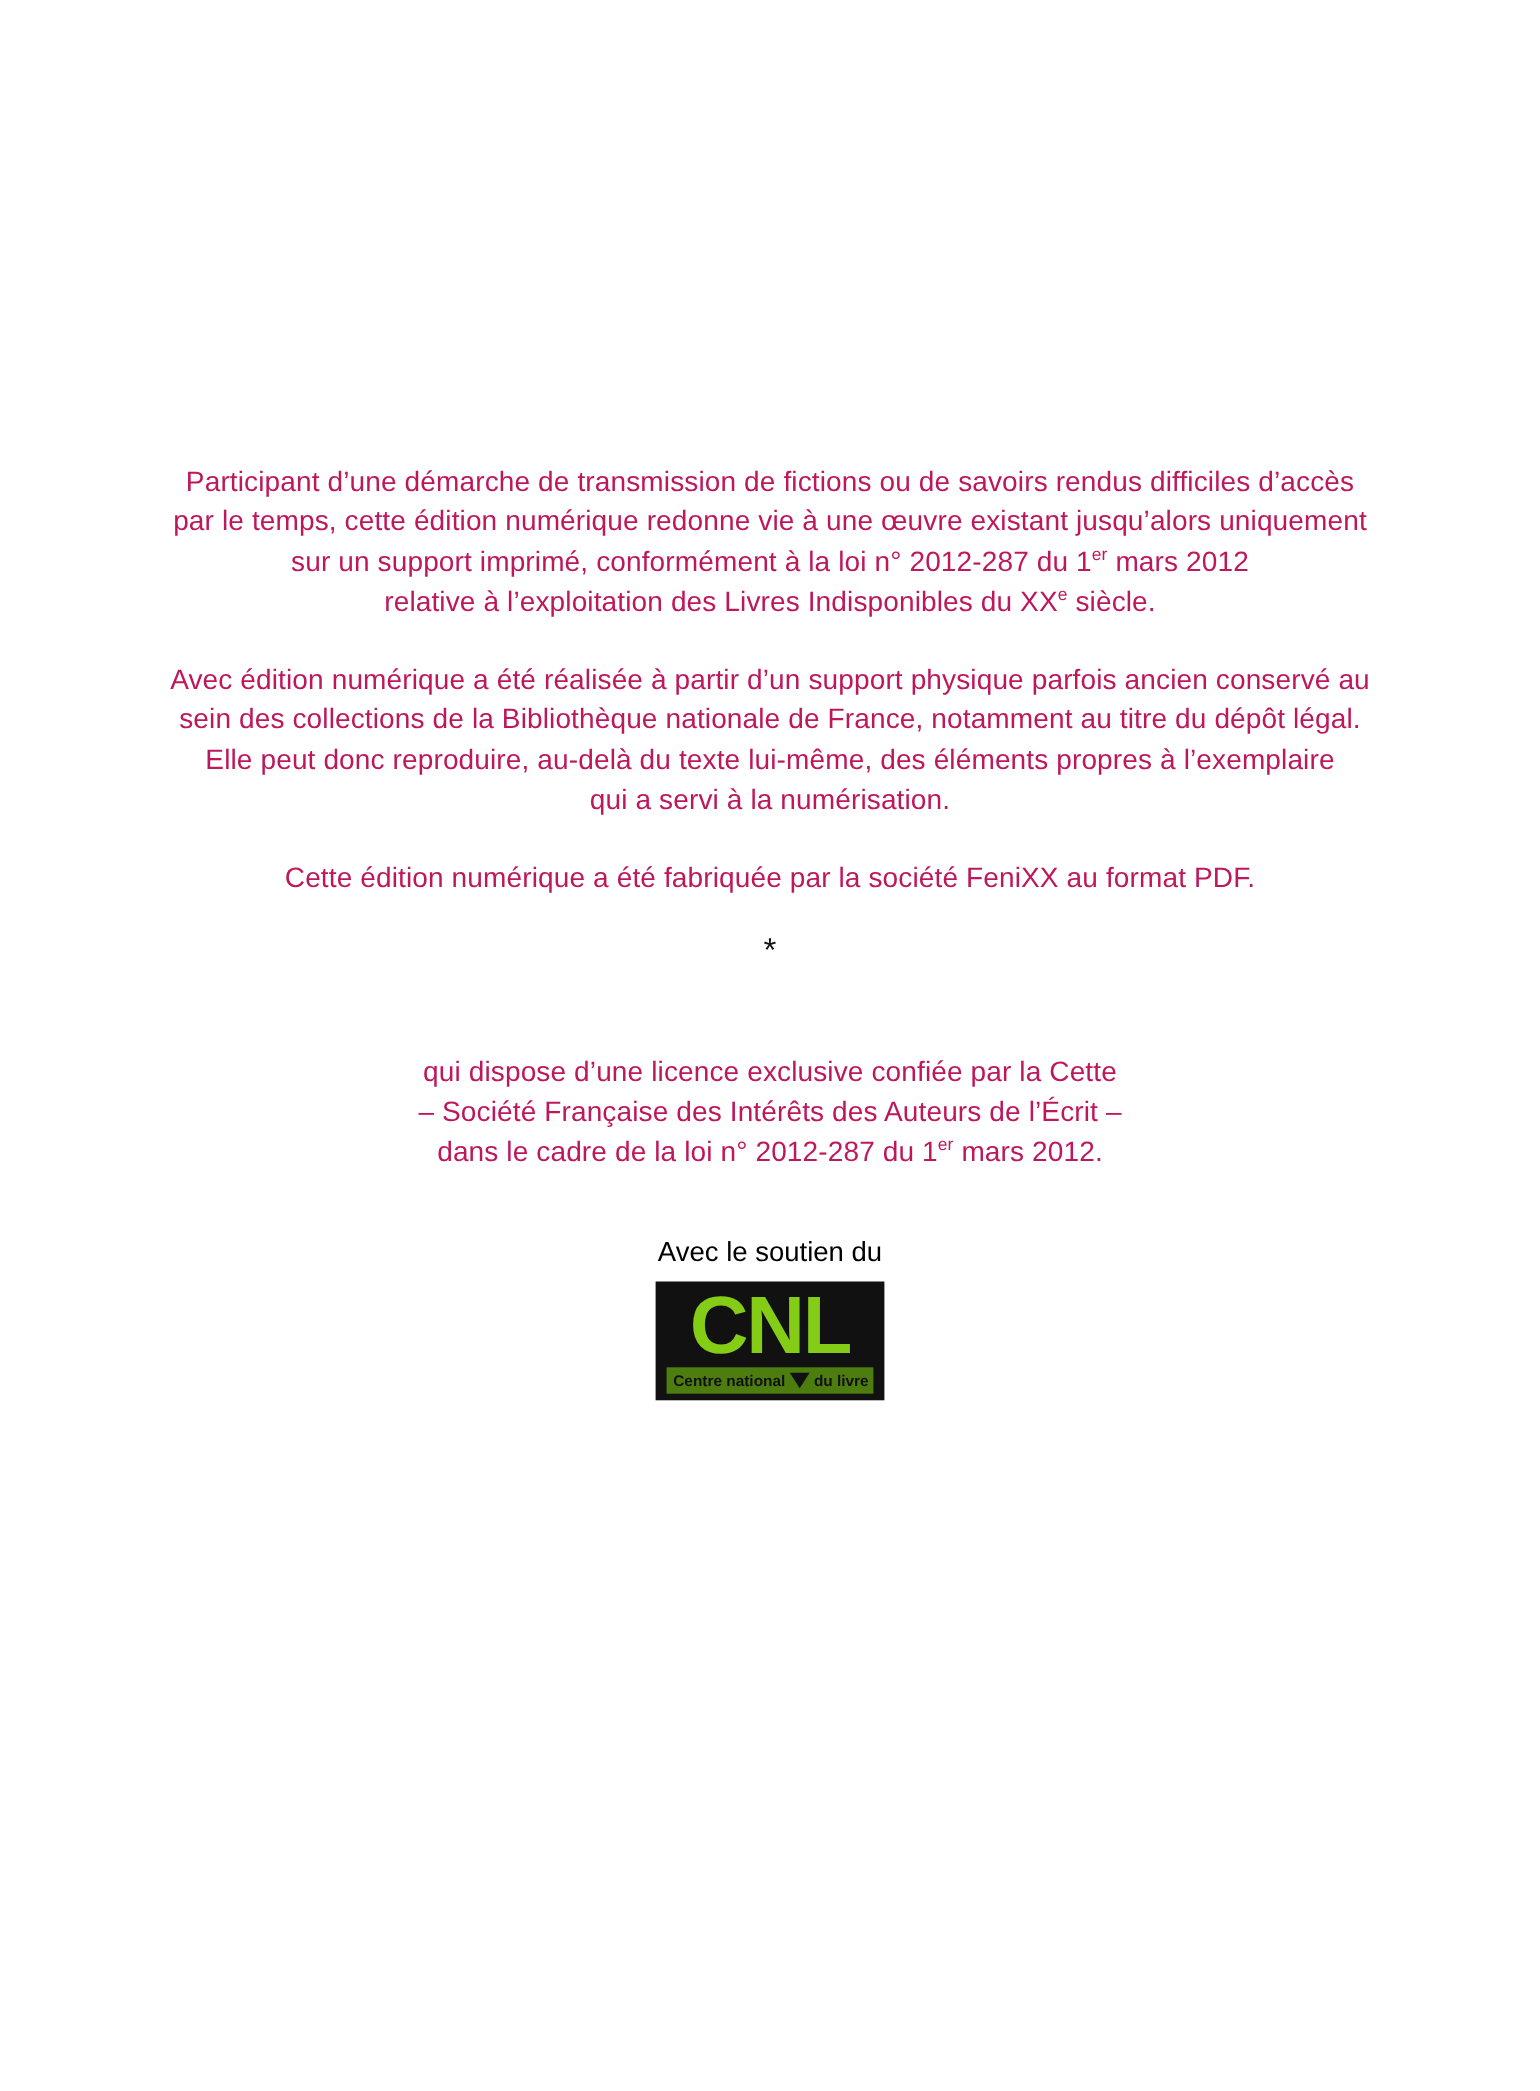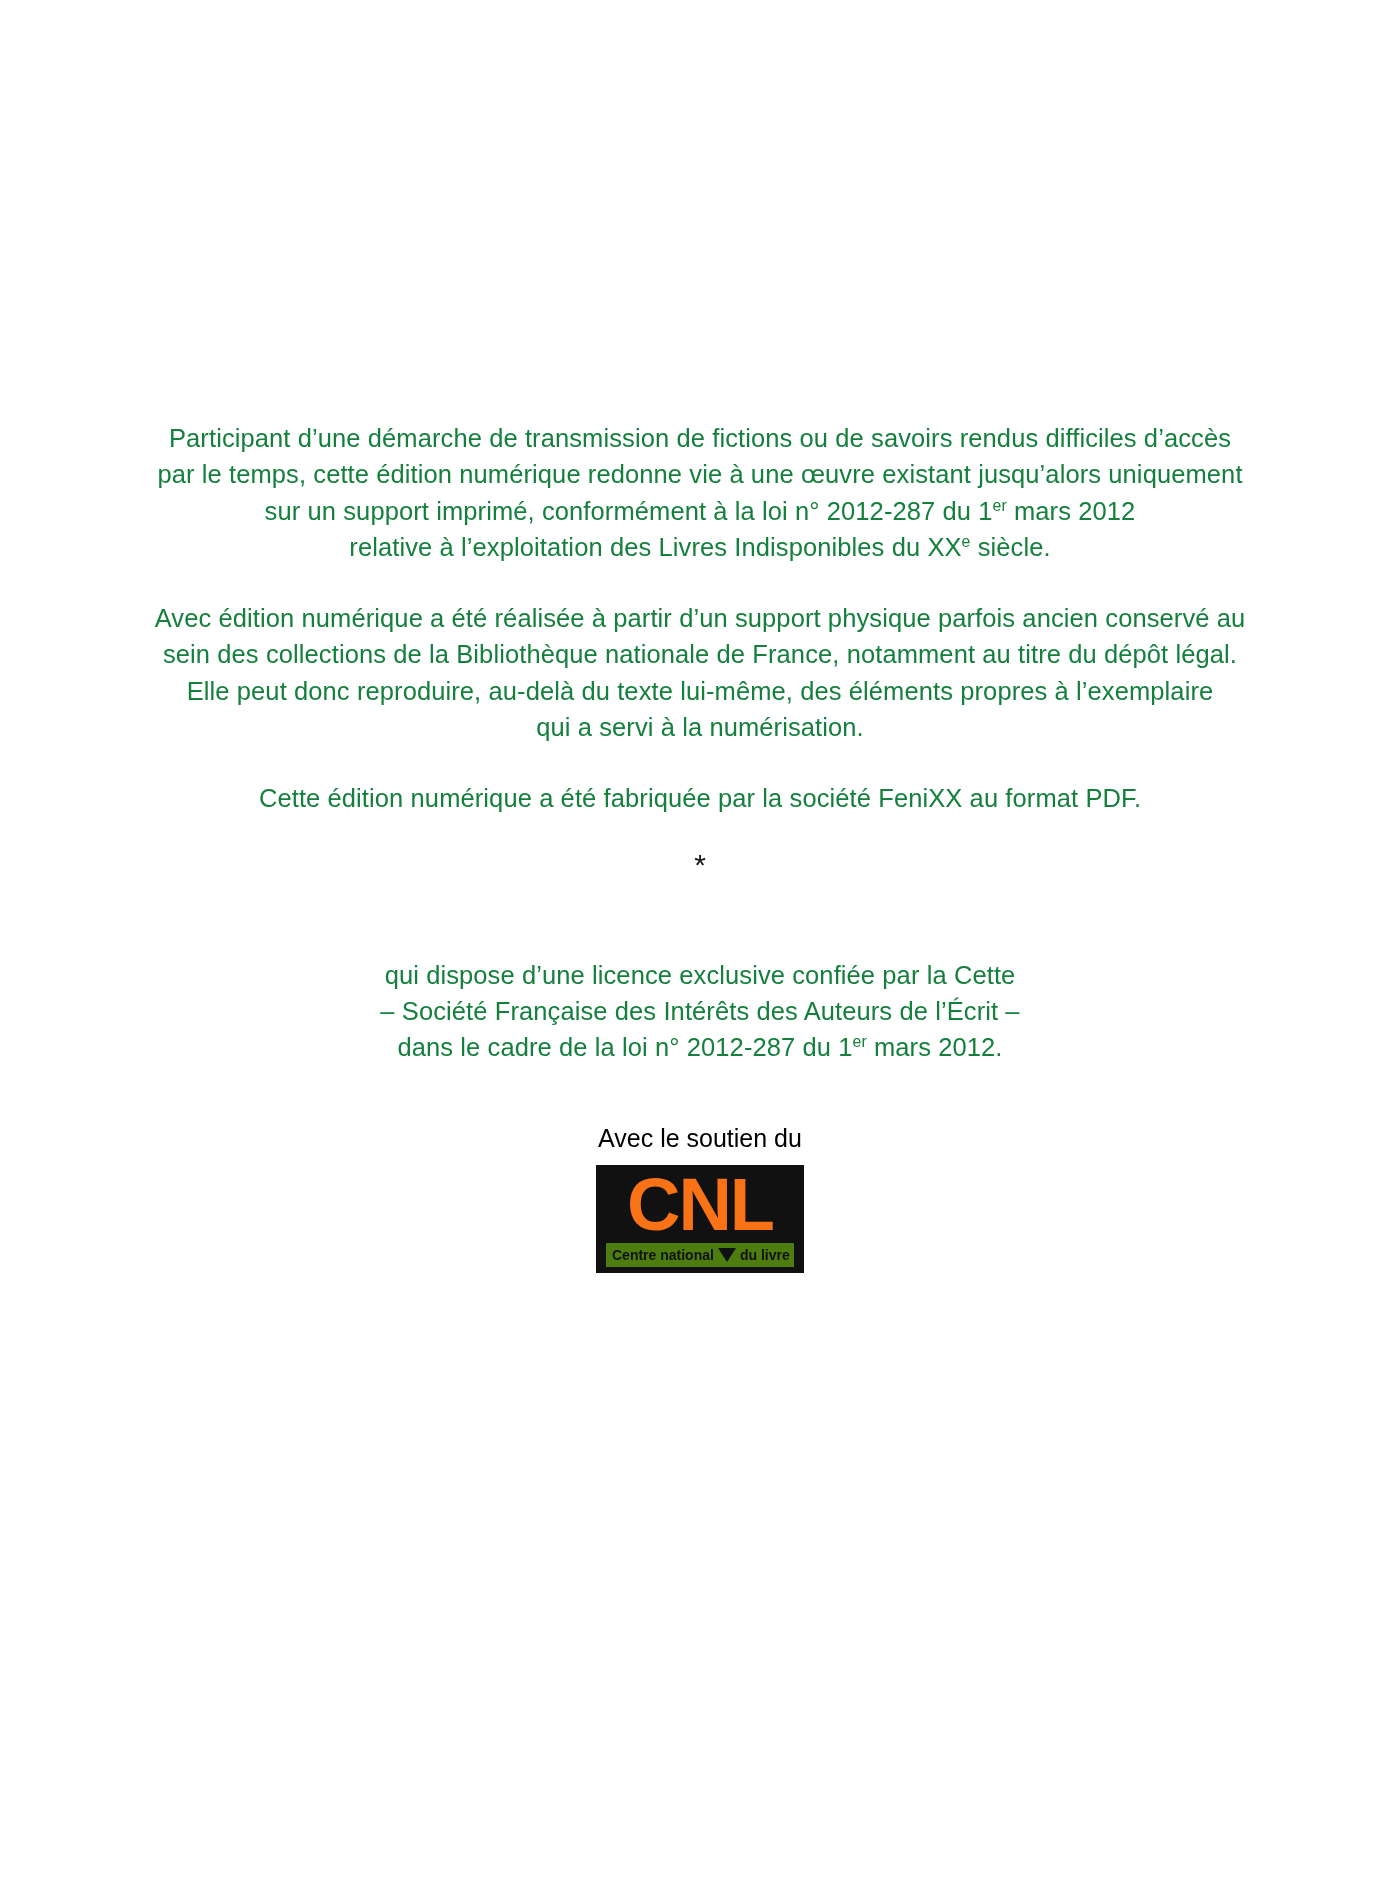--- a/index.html
+++ b/index.html
@@ -28,21 +28,21 @@
     transform: translateX(-50%);
     top: 420px;
     width: 1160px;
     text-align: center;
   }
   p.block {
     margin: 0 0 34px 0;
     font-size: 25.5px;
     line-height: 1.43;
     letter-spacing: 0.1px;
-    color: #15803d;
+    color: #be185d;
   }
   p.block:last-of-type {
     margin-bottom: 0;
   }
   .star {
     font-size: 30px;
     line-height: 1;
     margin: 26px 0 40px 0;
     color: #141414;
   }
@@ -78,21 +78,21 @@
     display: flex;
     align-items: center;
     justify-content: center;
     gap: 2px;
   }
   .cnl-letters {
     font-family: "Liberation Sans", sans-serif;
     font-weight: bold;
     font-size: 74px;
     line-height: 74px;
-    color: #f97316;
+    color: #84cc16;
     letter-spacing: -2px;
   }
   .cnl-bar-wrap {
     position: absolute;
     left: 10px;
     right: 10px;
     bottom: 6px;
     height: 24px;
     background: #4d7c0f;
     display: flex;

